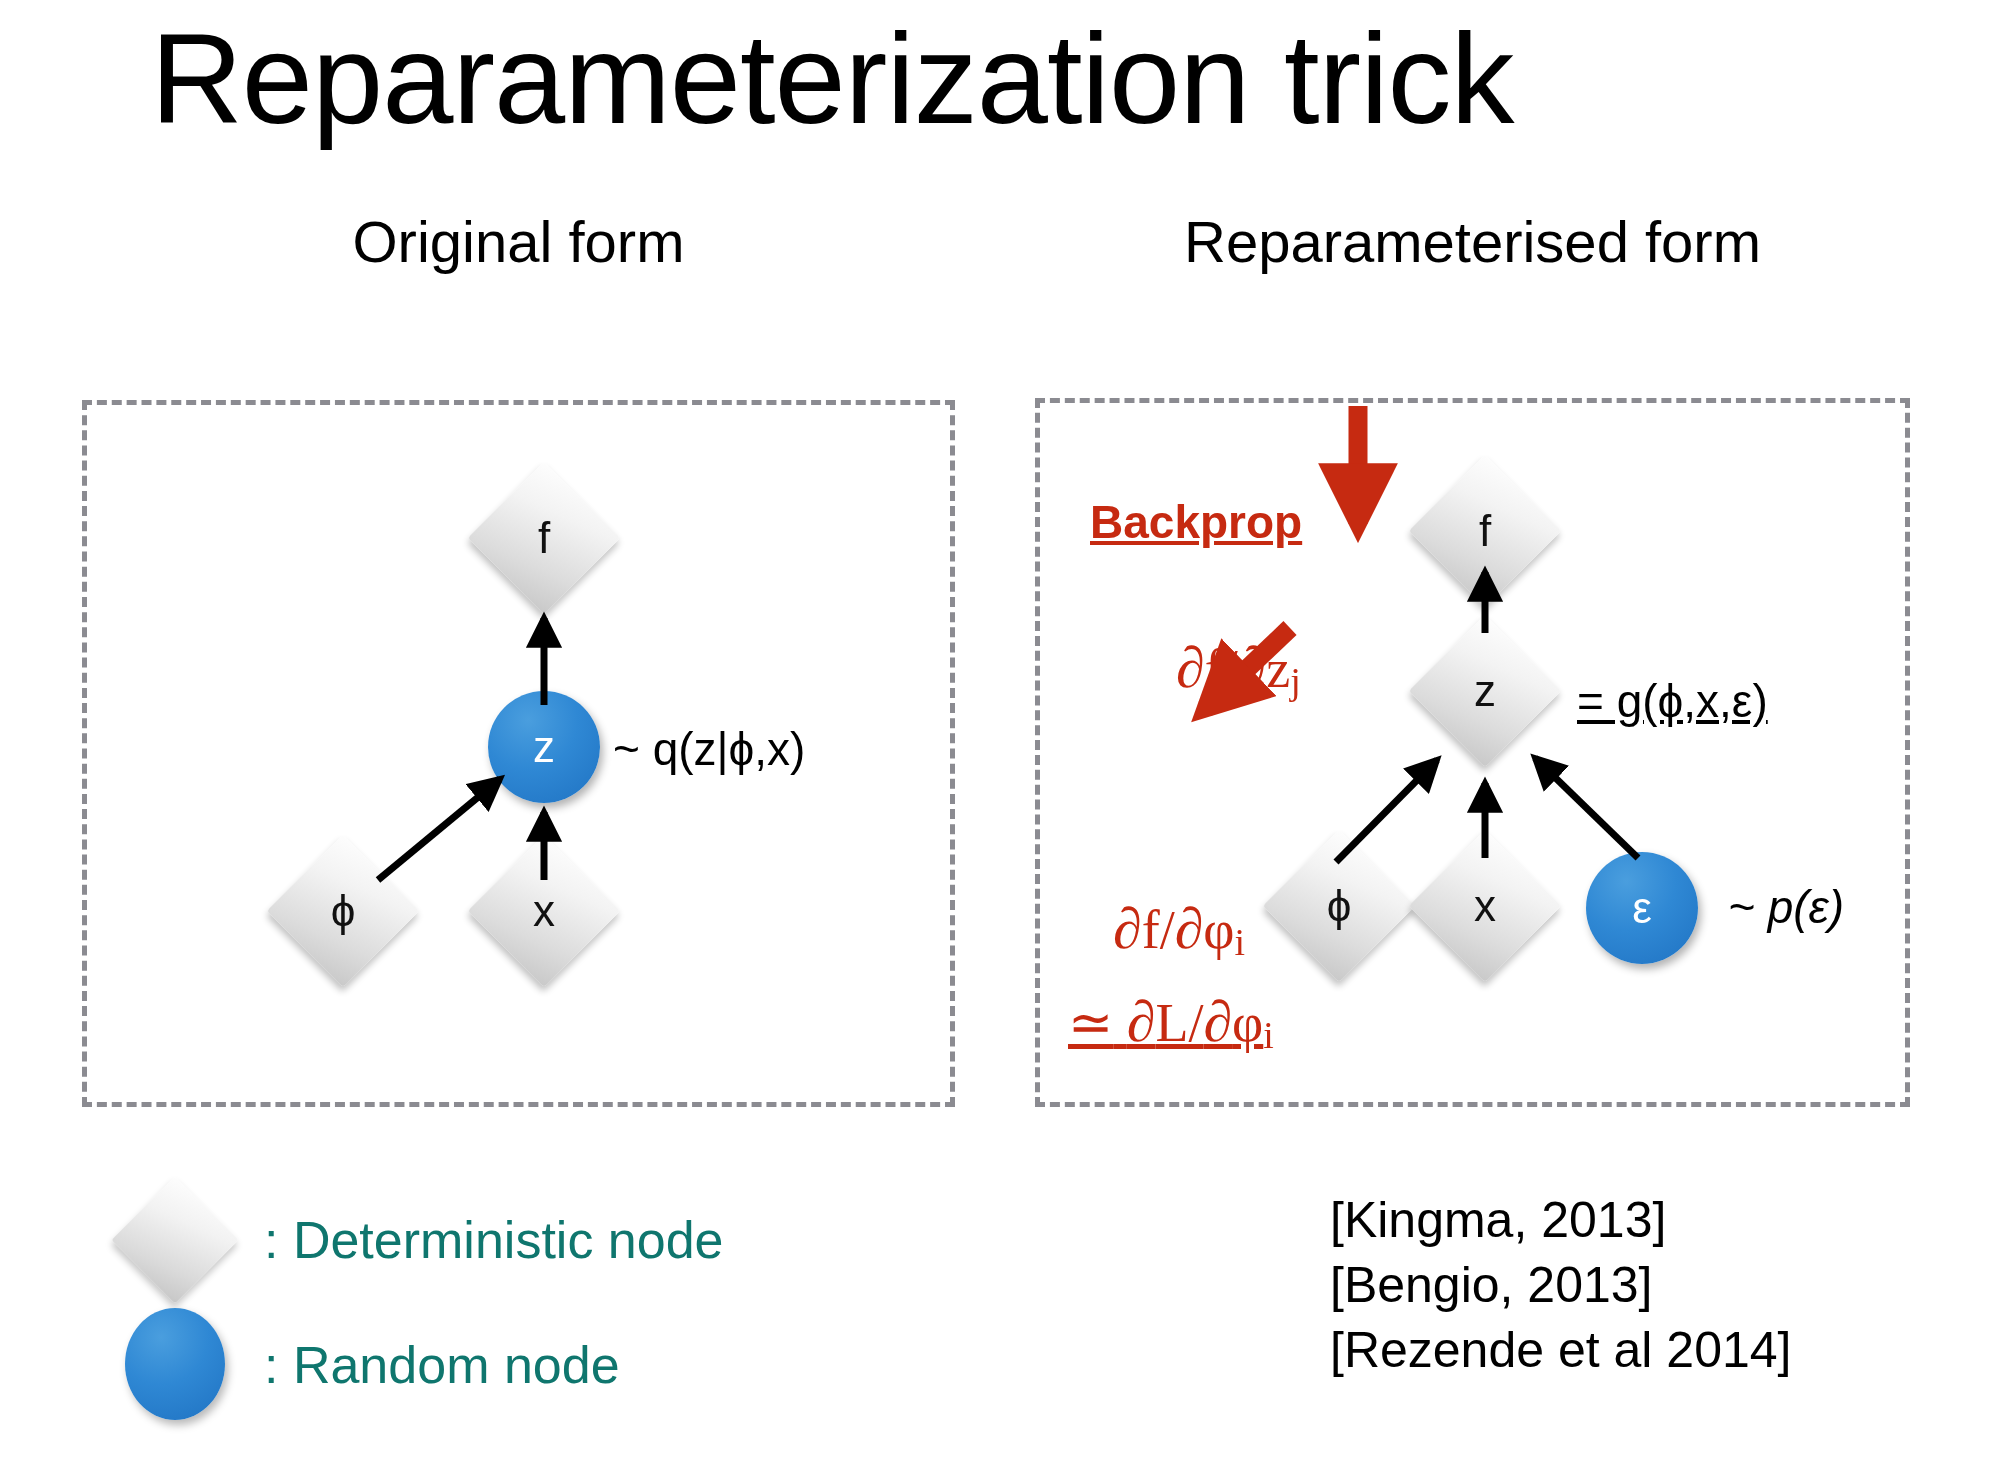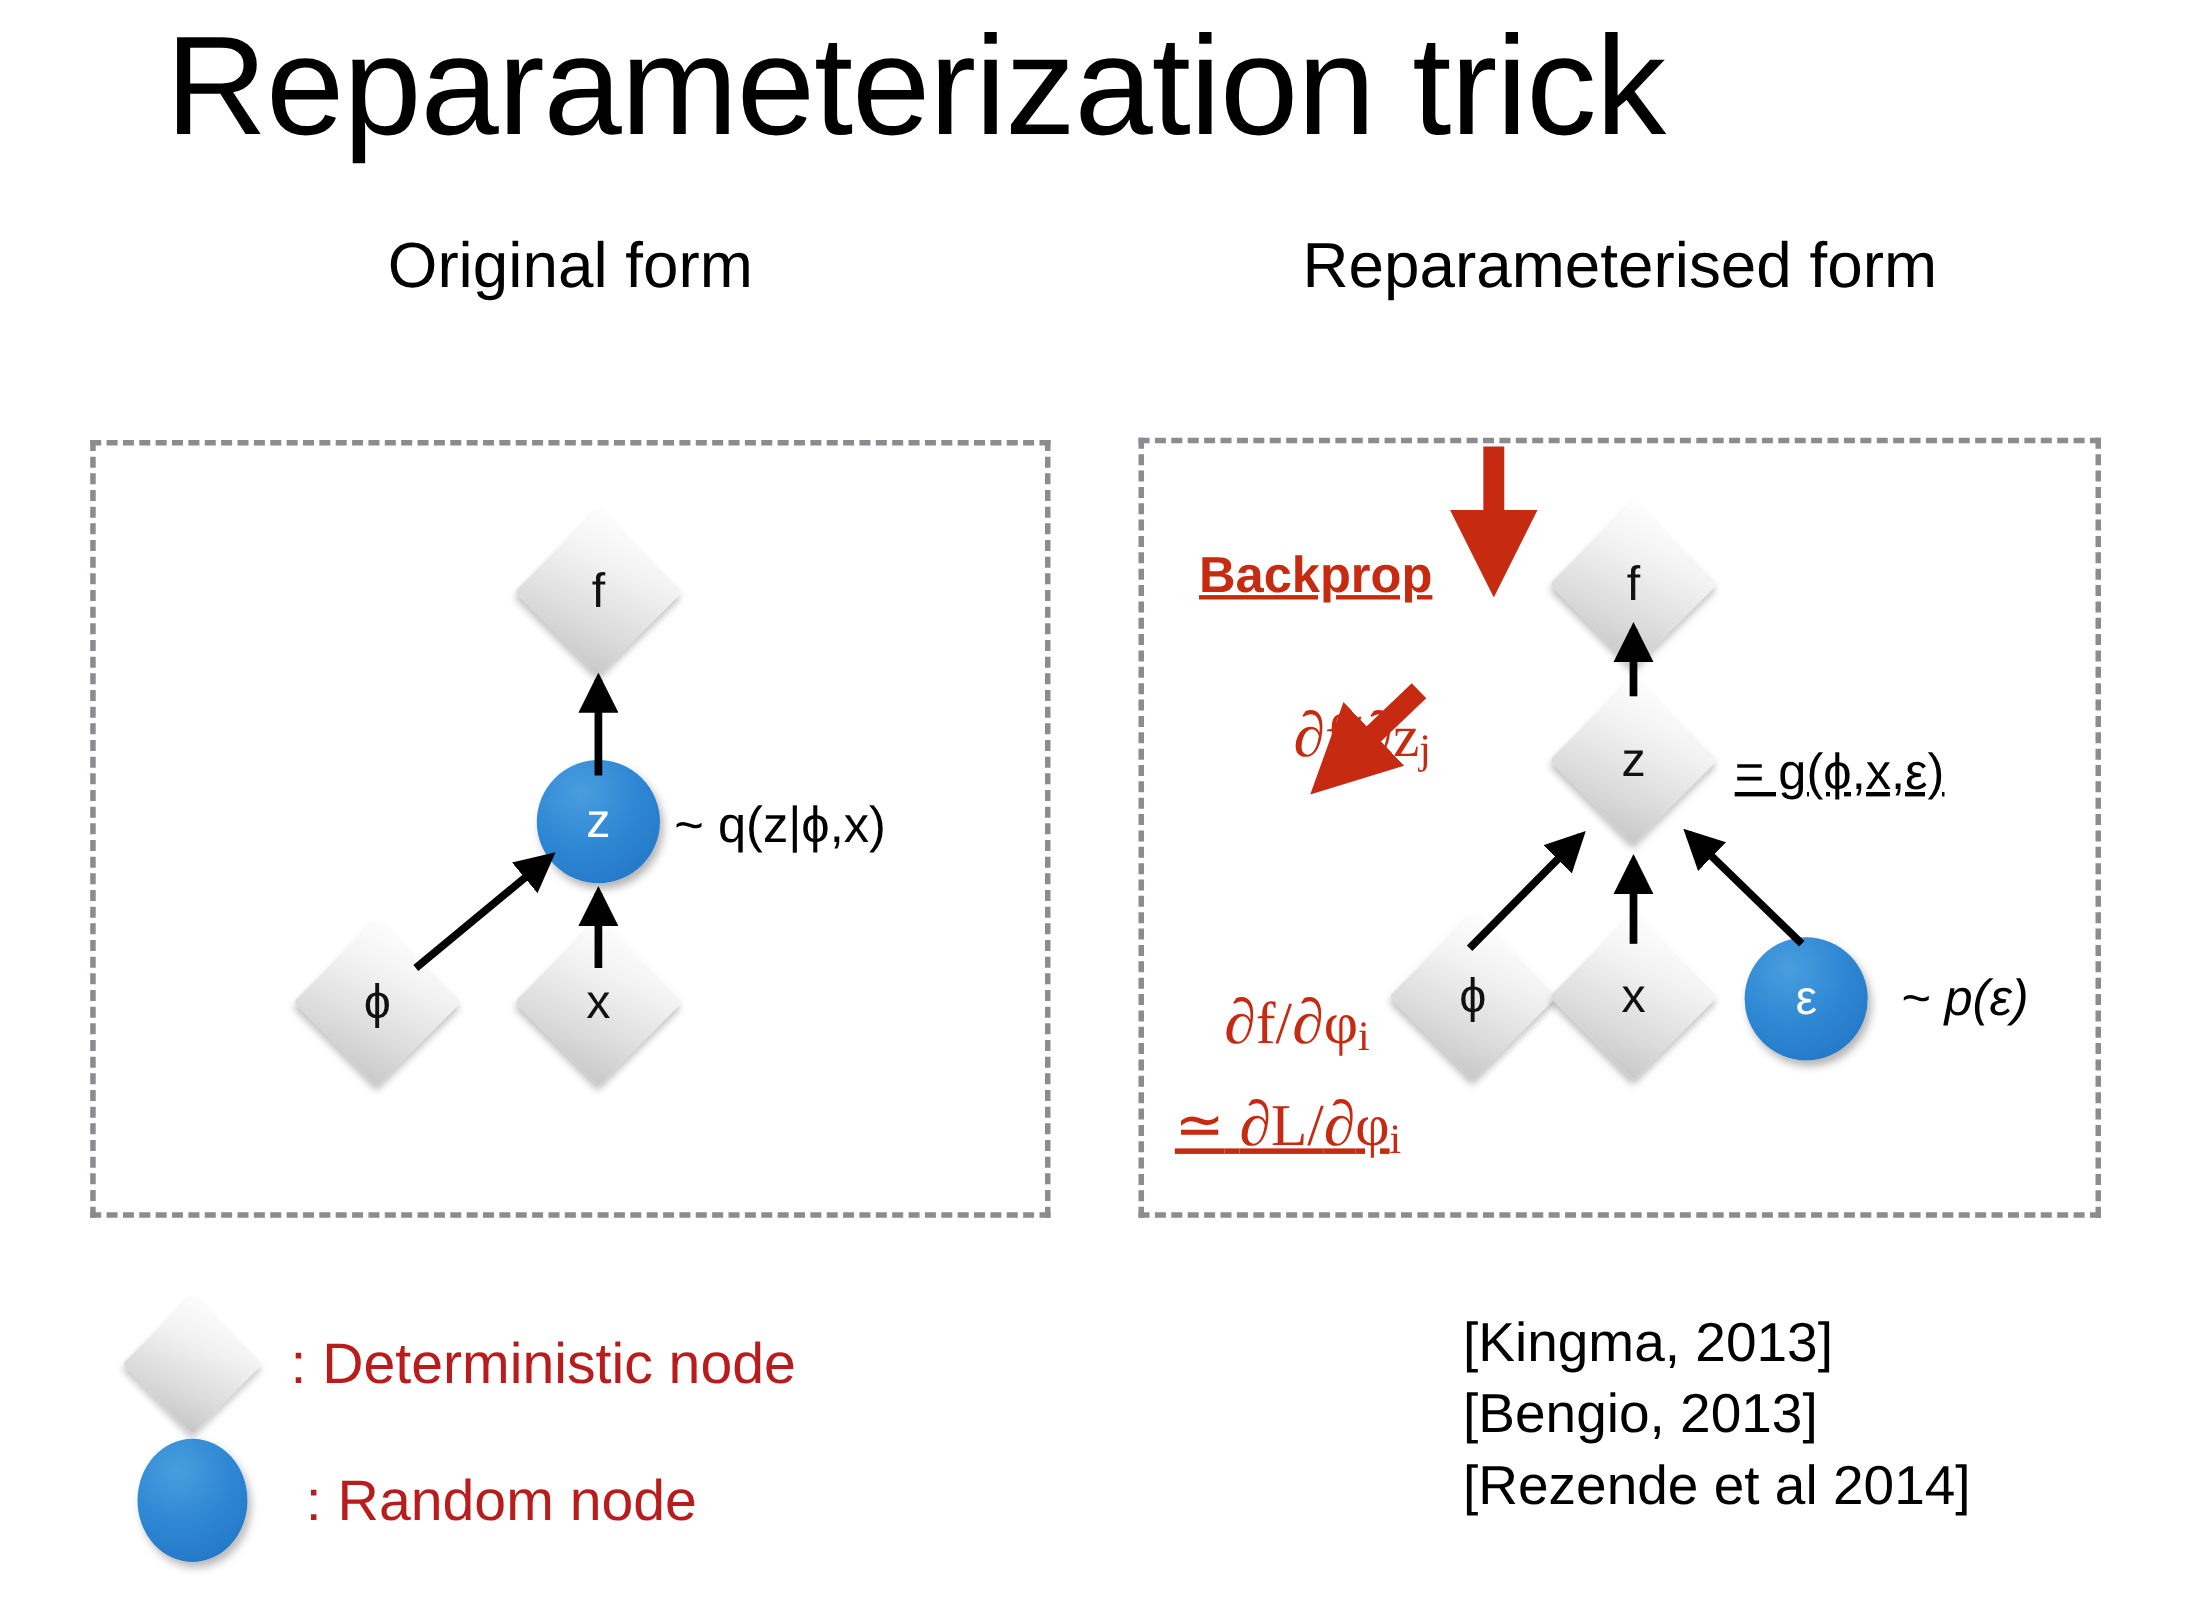--- a/index.html
+++ b/index.html
@@ -106,21 +106,21 @@
   }
   .red-math .d { font-weight: bold; font-style: italic; font-size: 58px; }
   .red-math .sub { font-size: 38px; vertical-align: -0.18em; }
 
   
   .arrows { position: absolute; left:0; top:0; width: 2010px; height: 1466px; pointer-events:none; z-index: 2; }
 
   
   .legend-row { position: absolute; display: flex; align-items: center; }
   .legend-text {
-    font-size: 52px; color:#b91c1c; white-space: nowrap; margin-left: 24px;
+    font-size: 52px; color:#0f766e; white-space: nowrap; margin-left: 24px;
   }
   .legend-diamond { position: relative; width: 130px; height: 130px; }
   .legend-diamond::before {
     content:""; position:absolute; left:20px; top:20px; width:90px; height:90px;
     background: linear-gradient(160deg, #fdfdfd 0%, #f2f2f2 32%, #dadada 74%, #c7c7c7 100%);
     transform: rotate(45deg); border-radius:3px;
     box-shadow: 3px 4px 7px rgba(0,0,0,0.22);
   }
   .legend-circle { position: relative; width: 130px; height: 130px; }
   .legend-circle::before {
@@ -242,21 +242,21 @@
     <span class="glyph">ε</span>
   </div>
 
   <div class="annot" style="left:1728px; top:880px;font-style:italic;">~ p(ε)</div>
 
   <div class="legend-row" style="left:110px; top:1175px;">
     <div class="legend-diamond"></div>
     <div class="legend-text">: Deterministic node</div>
   </div>
 
-  <div class="legend-row" style="left:110px; top:1300px;gap:14px;">
+  <div class="legend-row" style="left:110px; top:1300px;">
     <div class="legend-circle"></div>
     <div class="legend-text">: Random node</div>
   </div>
 
   <div class="citations">
     <div class="citation">[Kingma, 2013]</div>
     <div class="citation">[Bengio, 2013]</div>
     <div class="citation">[Rezende et al 2014]</div>
   </div>
 

